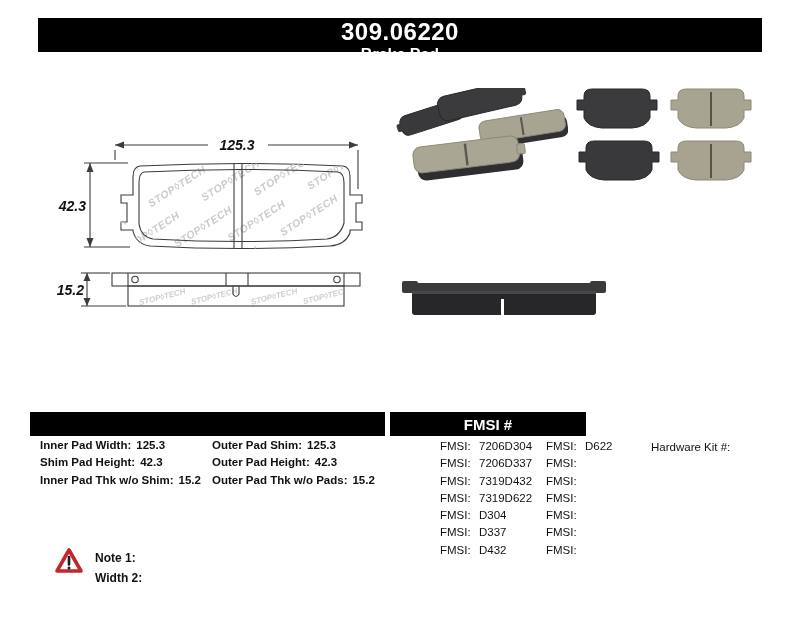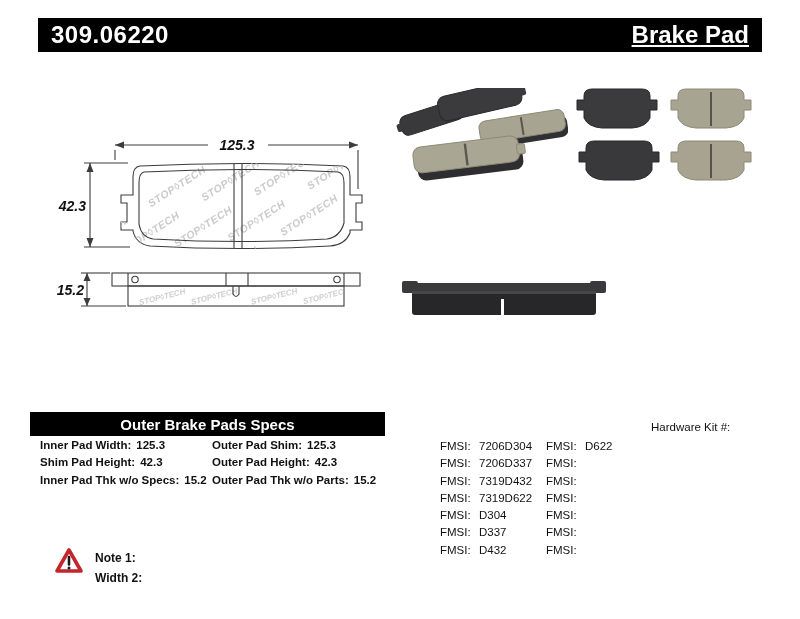--- a/index.html
+++ b/index.html
@@ -3,23 +3,23 @@
 <meta charset="utf-8">
 <style>
   * { margin:0; padding:0; box-sizing:border-box; }
   html,body { background:#fff; }
   body { font-family:"Liberation Sans", sans-serif; }
   #page { position:relative; width:800px; height:619px; background:#ffffff; overflow:hidden; }
 
   
   .header-bar { position:absolute; left:38px; top:18px; width:724px; height:34px;
     background:#000; color:#fff; display:flex; justify-content:space-between;
-    align-items:center; padding:0 13px; }
+    align-items:center; padding:0 13px;flex-direction:column; }
   .header-bar .part-no { font-size:24px; font-weight:bold; letter-spacing:0.5px; }
-  .header-bar .prod-name { font-size:24px; font-weight:bold;text-decoration:underline; }
+  .header-bar .prod-name { font-size:16px; font-weight:bold;text-decoration:underline; }
 
   
   .drawing-svg { position:absolute; left:40px; top:125px; }
   .photo-persp { position:absolute; left:396px; top:88px; }
   .photo-flat  { position:absolute; left:570px; top:80px; }
   .photo-edge  { position:absolute; left:396px; top:273px; }
 
   
   .th-bar { position:absolute; top:412px; height:24px; background:#000; color:#fff;
     display:flex; align-items:center; justify-content:center; }
@@ -35,21 +35,21 @@
   .spec-row .lbl { text-align:right; }
   #inner-col { left:40px; }
   #outer-col { left:212px; }
 
   .fmsi-col { position:absolute; top:440px; font-size:11.5px; font-weight:normal; color:#111;margin-left:48px; }
   .fmsi-row { height:17.3px; white-space:nowrap; }
   .fmsi-row .pfx { display:inline-block; min-width:33px; }
   .fmsi-row .val { margin-left:6px; }
   #fmsi-col-1 { left:392px; }
   #fmsi-col-2 { left:498px; }
-  #related-col { left:603px; top:421px;text-align:right; }
+  #related-col { left:603px; top:441px;text-align:right; }
 
   
   .warning-icon { position:absolute; left:54px; top:546px; }
   .notes { position:absolute; left:95px; top:548px; font-size:12px; font-weight:bold;
     color:#111; line-height:20px; }
 
   .dim-label { font-size:14px; font-weight:bold; font-style:italic; fill:#111; }
   .wm { font-size:10.5px; font-weight:bold; font-style:italic; fill:#cbcbcb; letter-spacing:0.5px; }
   .wm-sm { font-size:8px; font-weight:bold; font-style:italic; fill:#cfcfcf; }
   .dline { stroke:#3c3c3c; stroke-width:1.1; fill:none; }
@@ -198,49 +198,51 @@
       <rect x="6" y="8" width="16" height="12" rx="2" fill="#3a3a3c"></rect>
       <rect x="194" y="8" width="16" height="12" rx="2" fill="#3a3a3c"></rect>
       <rect x="14" y="10" width="188" height="10" fill="#3a3a3c"></rect>
       <rect x="16" y="18" width="184" height="24" rx="3" fill="#27272a"></rect>
       <rect x="16" y="18" width="184" height="3" fill="#47474a"></rect>
       <rect x="105" y="26" width="3" height="16" fill="#ffffff"></rect>
     </g>
   </svg>
 
   <div id="bar-pads" class="th-bar">
-    <span class="th-cell">Outer Brake Pads Specs</span>
+  </div>
+  <div id="bar-fmsi" class="th-bar">
+    <span class="th-cell">FMSI #</span>
   </div>
 
   <div id="inner-col" class="spec-col">
     <div class="spec-row">
       <span class="lbl">Inner Pad Width:</span>
       <span class="val">125.3</span>
     </div>
     <div class="spec-row">
       <span class="lbl">Shim Pad Height:</span>
       <span class="val">42.3</span>
     </div>
     <div class="spec-row">
-      <span class="lbl">Inner Pad Thk w/o Specs:</span>
+      <span class="lbl">Inner Pad Thk w/o Shim:</span>
       <span class="val">15.2</span>
     </div>
   </div>
 
   <div id="outer-col" class="spec-col">
     <div class="spec-row">
       <span class="lbl">Outer Pad Shim:</span>
       <span class="val">125.3</span>
     </div>
     <div class="spec-row">
       <span class="lbl">Outer Pad Height:</span>
       <span class="val">42.3</span>
     </div>
     <div class="spec-row">
-      <span class="lbl">Outer Pad Thk w/o Parts:</span>
+      <span class="lbl">Outer Pad Thk w/o Pads:</span>
       <span class="val">15.2</span>
     </div>
   </div>
 
   <div id="fmsi-col-1" class="fmsi-col">
     <div class="fmsi-row"><span class="pfx">FMSI:</span><span class="val">7206D304</span></div>
     <div class="fmsi-row"><span class="pfx">FMSI:</span><span class="val">7206D337</span></div>
     <div class="fmsi-row"><span class="pfx">FMSI:</span><span class="val">7319D432</span></div>
     <div class="fmsi-row"><span class="pfx">FMSI:</span><span class="val">7319D622</span></div>
     <div class="fmsi-row"><span class="pfx">FMSI:</span><span class="val">D304</span></div>

